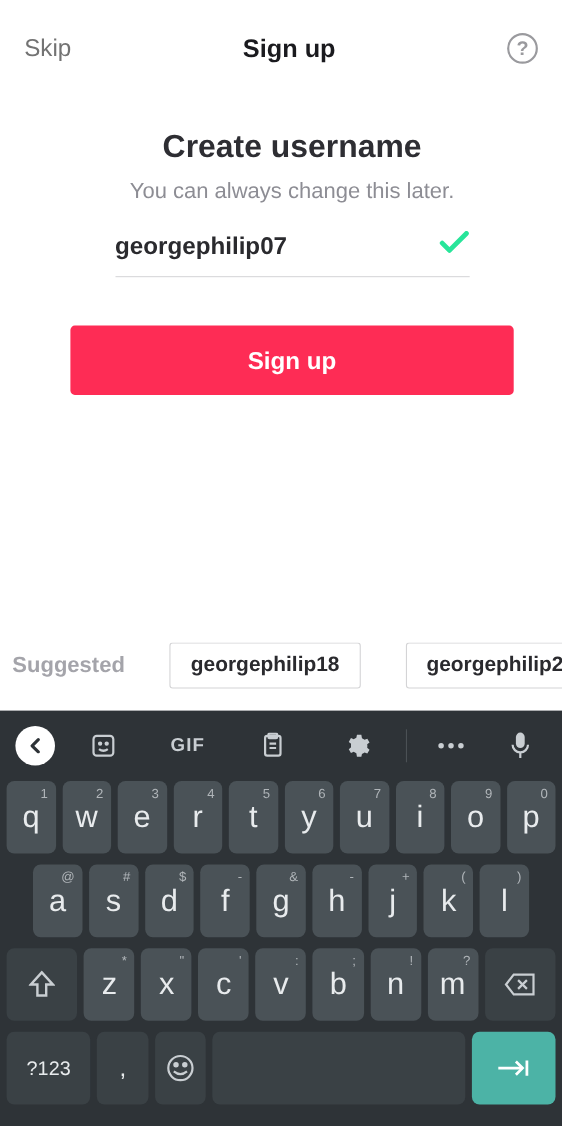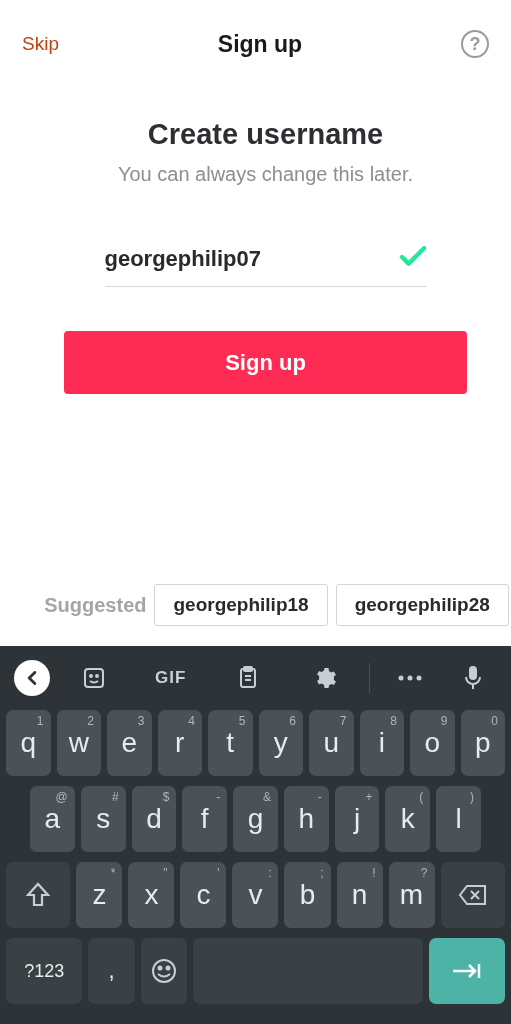--- a/index.html
+++ b/index.html
@@ -12,22 +12,22 @@
       flex-direction: column;
       overflow: hidden;
     }
     .header {
       display: flex;
       align-items: center;
       justify-content: space-between;
       padding: 30px 22px 10px 22px;
     }
     .skip {
-      color: #c2410c;
-      font-size: 19px;
+      color: #737373;
+      font-size: 22px;
       font-weight: 400;
     }
     .title {
       color: #1a1a1e;
       font-size: 23px;
       font-weight: 700;
     }
     .help-icon {
       width: 28px;
       height: 28px;
@@ -50,21 +50,21 @@
     .heading {
       color: #2e2e33;
       font-size: 29px;
       font-weight: 700;
       margin-bottom: 12px;
     }
     .subheading {
       color: #8d8d94;
       font-size: 20px;
       font-weight: 400;
-      margin-bottom: 60px;
+      margin-bottom: 24px;
     }
     .input-row {
       display: flex;
       align-items: center;
       border-bottom: 1px solid #d8d8da;
       padding-bottom: 14px;
       margin-bottom: 44px;
     }
     .username-input {
       border: none;
@@ -106,20 +106,21 @@
     }
     .suggestion-chip {
       border: 1px solid #d4d4d6;
       background: #fff;
       color: #2a2a2e;
       font-size: 19px;
       font-weight: 600;
       padding: 9px 18px;
       border-radius: 3px;
       flex-shrink: 0;
+      margin-left: 33px;
     }
     
     .keyboard {
       background: #2e3337;
       display: flex;
       flex-direction: column;
       padding-bottom: 10px;
       text-align: right;
     }
     .kb-toolbar {

